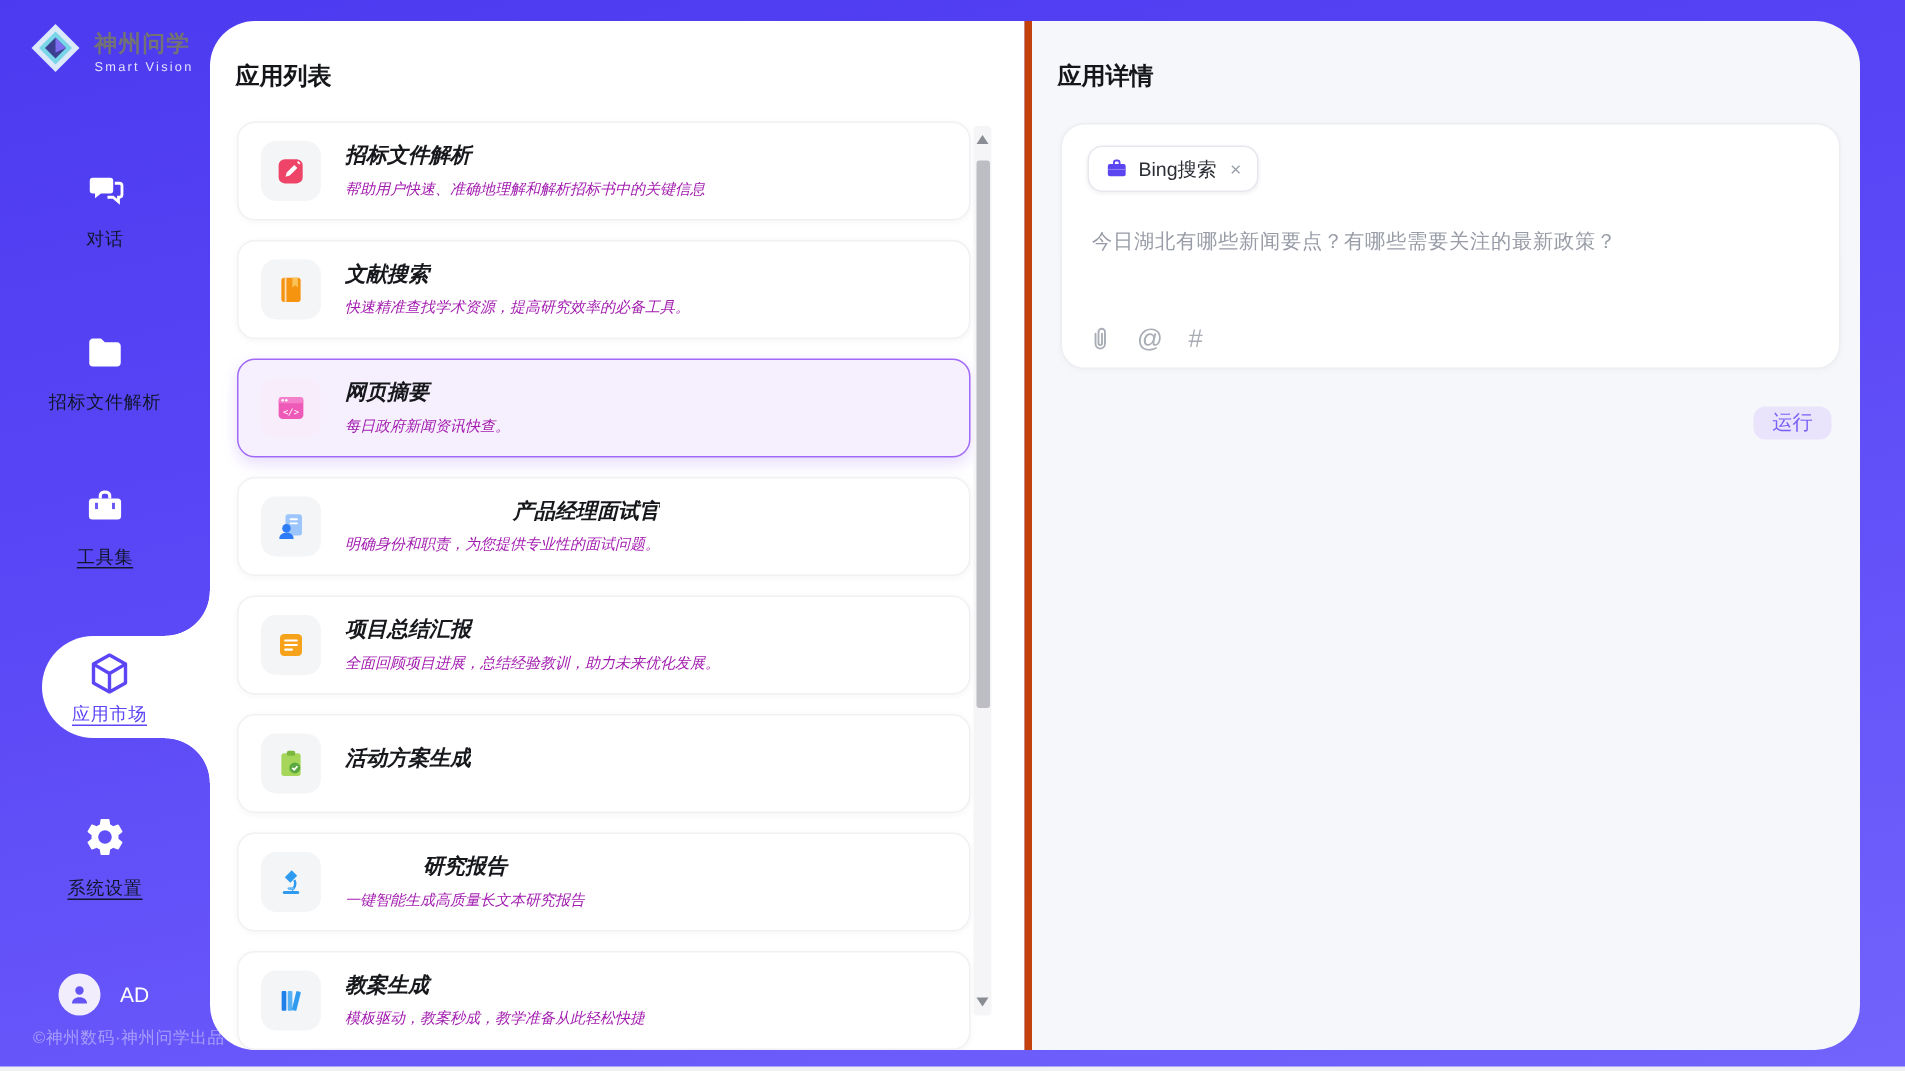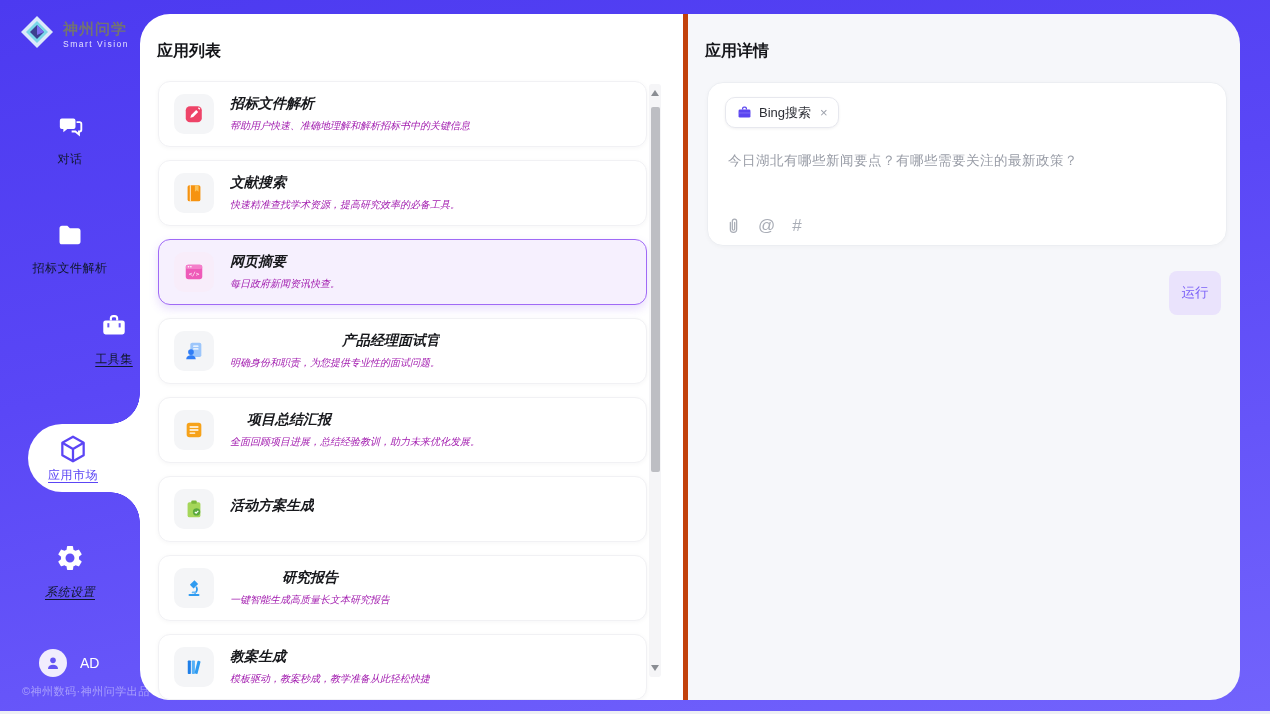--- a/index.html
+++ b/index.html
@@ -83,21 +83,21 @@
     display:inline-flex; align-items:center; gap:7px; padding:0 10px 0 11px;
     background:#fff; border:1px solid #e7e8ee; border-radius:10px;
     box-shadow:0 1px 3px rgba(20,20,40,.06);
   }
   .tool-tag .tag-label { font-size:13px; color:#2b2d34; }
   .tool-tag .tag-close { font-size:13px; color:#9ca1ab; cursor:pointer; margin-left:2px; }
   .query-text { position:absolute; left:20px; top:69px; font-size:13.5px; color:#989ca6; letter-spacing:.5px; }
   .attach-row { position:absolute; left:18px; top:133px; display:flex; align-items:center; gap:17px; color:#a9adb6; }
   .attach-row .sym { font-size:17px; cursor:pointer; }
   .run-btn {
-    position:absolute; right:19px; top:257px; width:52px; height:44px;
+    position:absolute; right:19px; top:257px; width:52px; height:22px;
     background:#eae3fc; color:#7b61f8; font-size:13.5px;
     border:none; border-radius:8px; cursor:pointer;
     display:flex; align-items:center; justify-content:center;
     font-family:"Liberation Sans", sans-serif;
   }
 </style>
 </head>
 <body>
 
 <div class="purple-bg"></div>
@@ -131,21 +131,21 @@
 
   <div class="nav-item" style="top:221px;">
     <span class="ico">
       <svg width="28" height="28" viewBox="0 0 24 24">
         <path d="M3 6.2c0-1.2.9-2.2 2.1-2.2h4.6l2.2 2.2h7c1.2 0 2.1 1 2.1 2.2v9.4c0 1.2-.9 2.2-2.1 2.2H5.1A2.15 2.15 0 0 1 3 17.8z" fill="#fff"></path>
       </svg>
     </span>
     <span class="nav-label">招标文件解析</span>
   </div>
 
-  <div class="nav-item" style="top:312px;margin-left:44px;">
+  <div class="nav-item" style="top:324px;">
     <span class="ico">
       <svg width="28" height="28" viewBox="0 0 24 24">
         <path d="M9.3 7.2V5.6a2.1 2.1 0 0 1 2.1-2.1h1.2a2.1 2.1 0 0 1 2.1 2.1v1.6" fill="none" stroke="#fff" stroke-width="1.8"></path>
         <rect x="2.8" y="7.2" width="18.4" height="12" rx="2" fill="#fff"></rect>
         <rect x="6.3" y="9.6" width="1.7" height="3.6" fill="#6a58f8"></rect>
         <rect x="16" y="9.6" width="1.7" height="3.6" fill="#6a58f8"></rect>
       </svg>
     </span>
     <span class="nav-label u">工具集</span>
   </div>
@@ -153,21 +153,21 @@
   <div class="active-blob">
     <span class="ico" style="margin-top:9px; display:inline-block;">
       <svg width="32" height="32" viewBox="0 0 24 24" fill="none" stroke="#5b45f5" stroke-width="1.7" stroke-linejoin="round">
         <path d="M12 2.8 20 7.3v9.4L12 21.2 4 16.7V7.3z"></path>
         <path d="M4 7.3 12 12l8-4.7M12 12v9.2"></path>
       </svg>
     </span>
     <span class="nav-label u" style="display:block; margin-top:-2px;">应用市场</span>
   </div>
 
-  <div class="nav-item" style="top:543px;font-style:italic;">
+  <div class="nav-item" style="top:543px;">
     <span class="ico">
       <svg width="30" height="30" viewBox="0 0 24 24">
         <path fill="#fff" d="M19.14 12.94c.04-.3.06-.61.06-.94s-.02-.64-.07-.94l2.03-1.58a.49.49 0 0 0 .12-.61l-1.92-3.32a.488.488 0 0 0-.59-.22l-2.39.96c-.5-.38-1.03-.7-1.62-.94L14.4 2.81a.484.484 0 0 0-.48-.41h-3.84c-.24 0-.43.17-.47.41l-.36 2.54c-.59.24-1.13.57-1.62.94l-2.39-.96c-.22-.08-.47 0-.59.22L2.74 8.87c-.12.21-.08.47.12.61l2.03 1.58c-.05.3-.09.63-.09.94s.02.64.07.94l-2.03 1.58a.49.49 0 0 0-.12.61l1.92 3.32c.12.22.37.29.59.22l2.39-.96c.5.38 1.03.7 1.62.94l.36 2.54c.05.24.24.41.48.41h3.84c.24 0 .44-.17.47-.41l.36-2.54c.59-.24 1.13-.56 1.62-.94l2.39.96c.22.08.47 0 .59-.22l1.92-3.32c.12-.22.07-.47-.12-.61l-2.01-1.58zM12 15.6c-1.98 0-3.6-1.62-3.6-3.6s1.62-3.6 3.6-3.6 3.6 1.62 3.6 3.6-1.62 3.6-3.6 3.6z"></path>
       </svg>
     </span>
     <span class="nav-label u">系统设置</span>
   </div>
 
   <div class="avatar-row">
     <span class="avatar-circle">
@@ -252,21 +252,21 @@
       <div class="card">
         <span class="tile">
           <svg width="22" height="22" viewBox="0 0 24 24">
             <rect x="4" y="4" width="16" height="16" rx="3" fill="#f6a21a"></rect>
             <rect x="7" y="8" width="10" height="1.5" rx=".75" fill="#fff"></rect>
             <rect x="7" y="11.3" width="10" height="1.5" rx=".75" fill="#fff"></rect>
             <rect x="7" y="14.6" width="6.5" height="1.5" rx=".75" fill="#fff"></rect>
           </svg>
         </span>
         <span class="card-text">
-          <span class="card-name" style="display:block;margin-left:17px;">项目总结汇报</span>
+          <span class="card-name" style="display:block;">项目总结汇报</span>
           <span class="card-desc" style="display:block;">全面回顾项目进展，总结经验教训，助力未来优化发展。</span>
         </span>
       </div>
 
       <div class="card">
         <span class="tile">
           <svg width="22" height="22" viewBox="0 0 24 24">
             <rect x="5" y="4.5" width="14" height="16.5" rx="2" fill="#a5d65a"></rect>
             <rect x="9" y="2.8" width="6" height="3.6" rx="1.2" fill="#7cb83d"></rect>
             <circle cx="14.8" cy="15.2" r="4" fill="#5aa83e"></circle>

